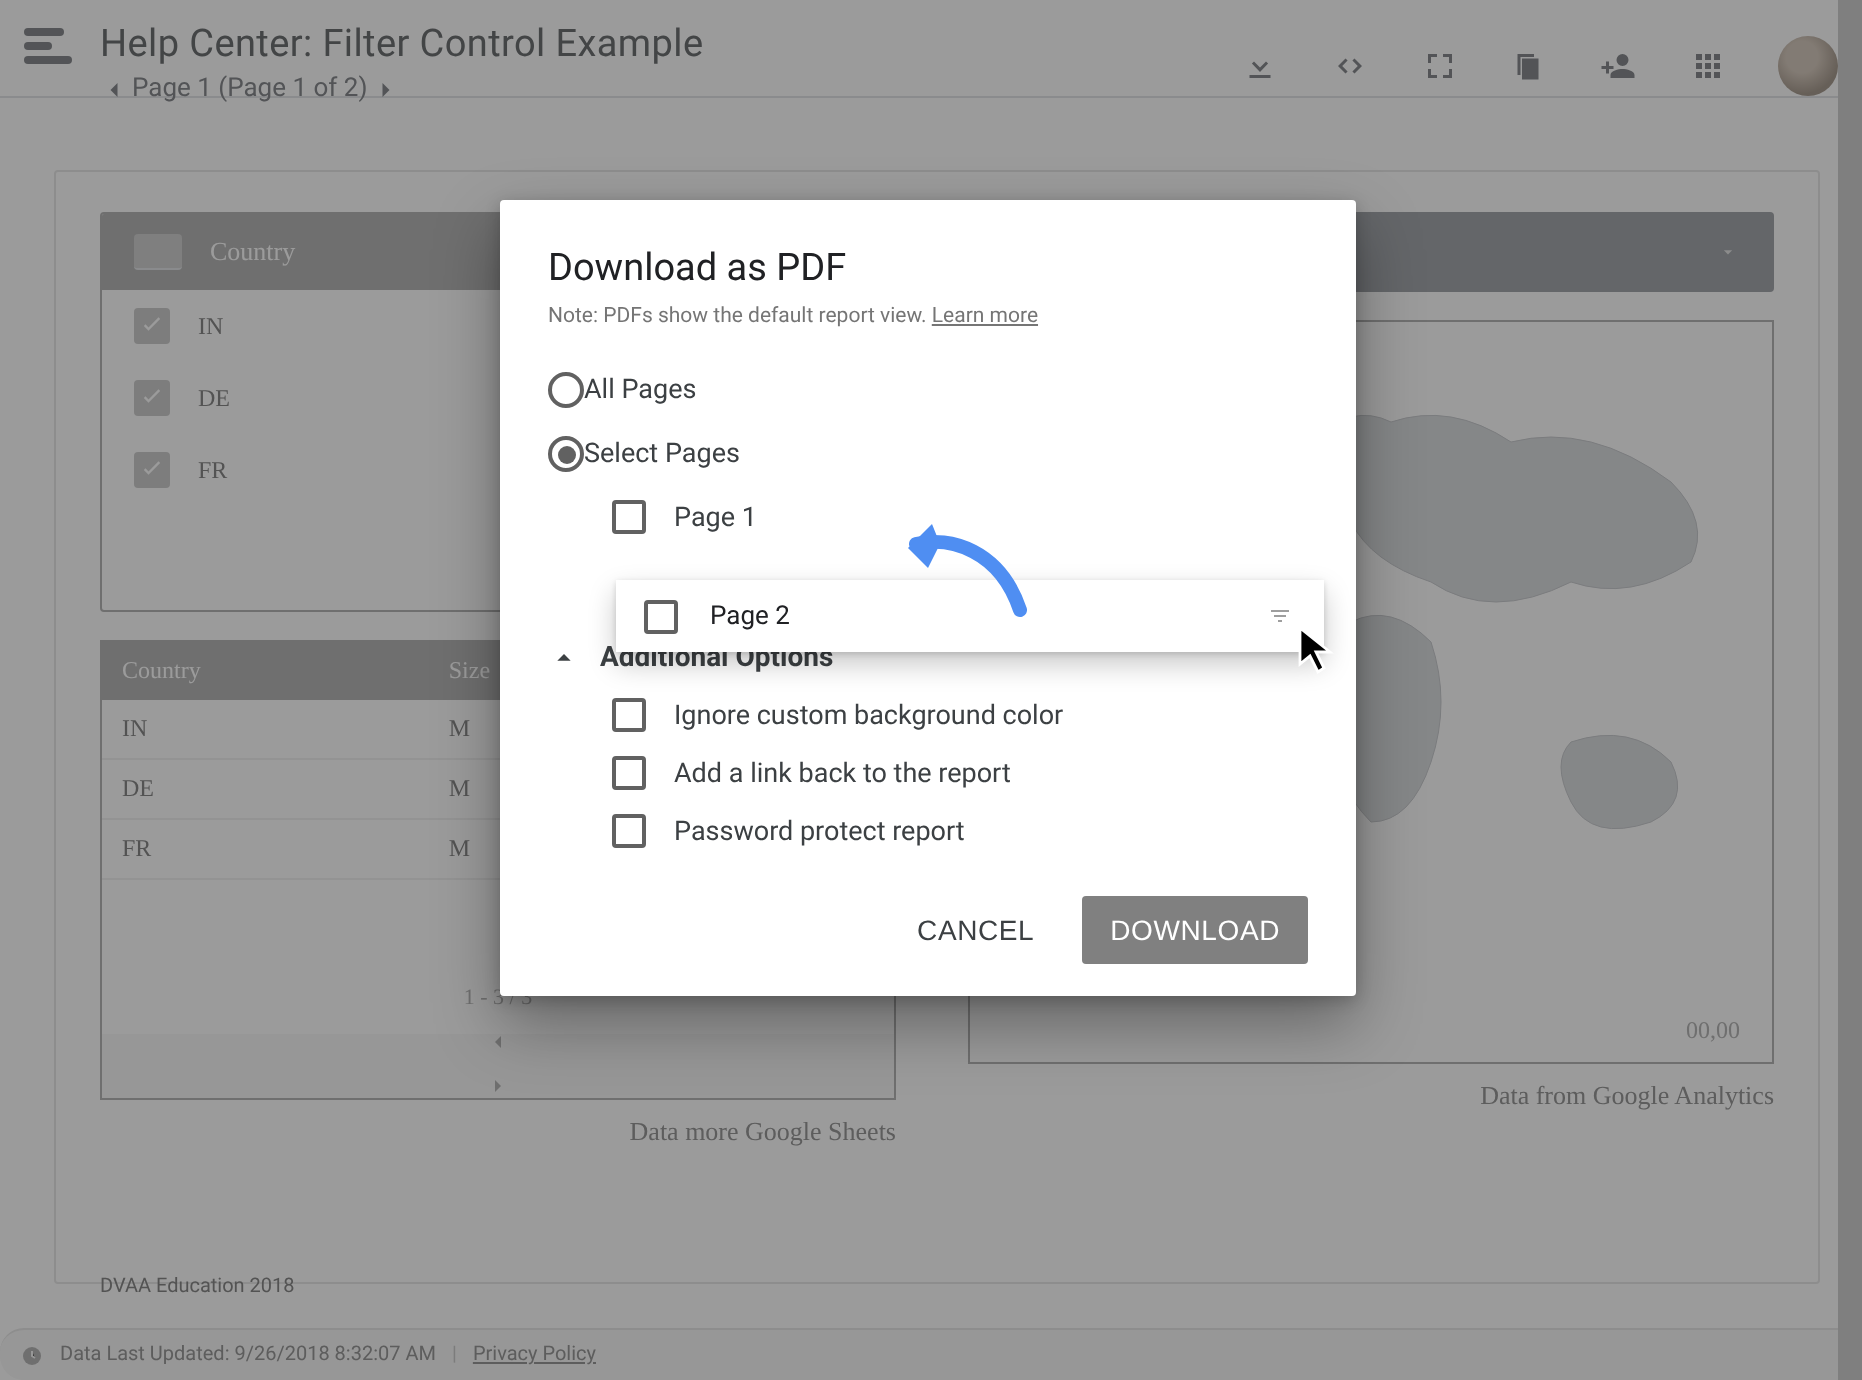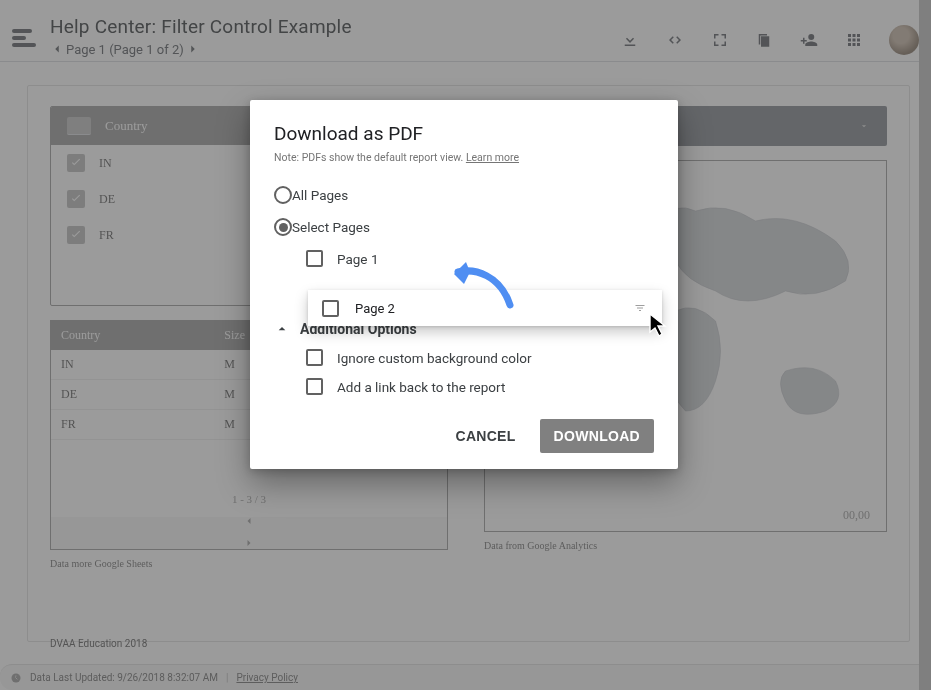--- a/index.html
+++ b/index.html
@@ -7,23 +7,23 @@
     font-family: Roboto, "Helvetica Neue", Arial, sans-serif;
     background: #fff;
     width: 931px;
     height: 690px;
     overflow: hidden;
     position: relative;
     color: #202124;
     font-size: 13px;
   }
   .header {
-    height: 62px;
+    height: 49px;
     display: flex;
-    align-items: center;
+    align-items: flex-start;
     padding: 10px 12px 0 12px;
     border-bottom: 1px solid #dadce0;
     background: #fff;
   }
   .logo {
     width: 28px;
     padding-top: 4px;
     margin-right: 10px;
   }
   .logo .bar1 { width: 20px; height: 4px; background: #5f6368; border-radius: 2px; margin-bottom: 3px;}
@@ -87,21 +87,21 @@
     border: 1px solid #9e9e9e; margin-top: 14px; height: 230px; background: #fff;
     display: flex; flex-direction: column;
   }
   table { border-collapse: collapse; width: 100%; font-size: 12px; color: #616161;}
   th { background: #9e9e9e; color: #fff; text-align: left; padding: 7px 10px; font-weight: 500;}
   td { padding: 7px 10px; border-bottom: 1px solid #eee; }
   .table-pager {
     margin-top: auto; height: 32px; background: #f5f5f5; display:flex;
     align-items:center; justify-content:flex-end; gap: 10px; padding: 0 10px; color:#9e9e9e; font-size: 11px; flex-direction: column;
   }
-  .data-src { color: #757575; font-size: 10px; margin-top: 8px;}
+  .data-src { text-align: right; color: #757575; font-size: 13px; margin-top: 8px;}
   .credit { color: #616161; font-size: 10px; margin-top: 22px; }
   .footer {
     position: absolute; bottom: 0; left: 0; right: 0; height: 26px;
     background: #f5f5f5; border-top: 1px solid #e0e0e0;
     display: flex; align-items: center; padding: 0 10px; gap: 8px;
     color: #757575; font-size: 10px; border-radius: 12px;
   }
   .footer a { color: #757575; text-decoration: underline; }
 
   
@@ -128,21 +128,21 @@
   .page2-floating {
     position: absolute; left: 308px; top: 290px; width: 354px; height: 36px;
     background: #fff; box-shadow: 0 6px 14px rgba(0,0,0,.22), 0 1px 3px rgba(0,0,0,.15);
     display: flex; align-items: center; padding: 0 14px; gap: 16px;
     z-index: 30;
   }
   .filterlines { margin-left: auto; color: #9e9e9e; }
   .section-hdr { display:flex; align-items:center; gap:10px; font-weight:700; font-size:14px; color:#3c4043; margin: 18px 0 12px;}
   .opts { margin-left: 32px; }
   .actions { display:flex; justify-content:flex-end; gap: 10px; margin-top: 24px;}
-  .btn { padding: 9px 14px; font-size: 14px; font-weight:700; letter-spacing:.3px; cursor:pointer; border:none; background:transparent;}
+  .btn { padding: 9px 14px; font-size: 14px; font-weight:400; letter-spacing:.3px; cursor:pointer; border:none; background:transparent;}
   .btn.cancel { color: #3c4043;}
   .btn.primary { background: #808080; color:#fff; border-radius:2px;}
 
   .arrow {
     position: absolute; left: 450px; top: 260px; z-index: 40; pointer-events:none;
   }
   .cursor-g {
     position: absolute; left: 648px; top: 312px; z-index: 50; pointer-events:none;
   }
   .icon { display:inline-flex; }
@@ -374,20 +374,24 @@
   </div>
   <div class="opts">
     <div class="cbrow">
       <span class="cbox"></span>
       <span>Ignore custom background color</span>
     </div>
     <div class="cbrow">
       <span class="cbox"></span>
       <span>Add a link back to the report</span>
     </div>
+    <div class="cbrow">
+      <span class="cbox"></span>
+      <span>Password protect report</span>
+    </div>
   </div>
 
   <div class="actions">
     <button class="btn cancel">CANCEL</button>
     <button class="btn primary">DOWNLOAD</button>
   </div>
 </div>
 
 <div class="page2-floating">
   <span class="cbox"></span>

